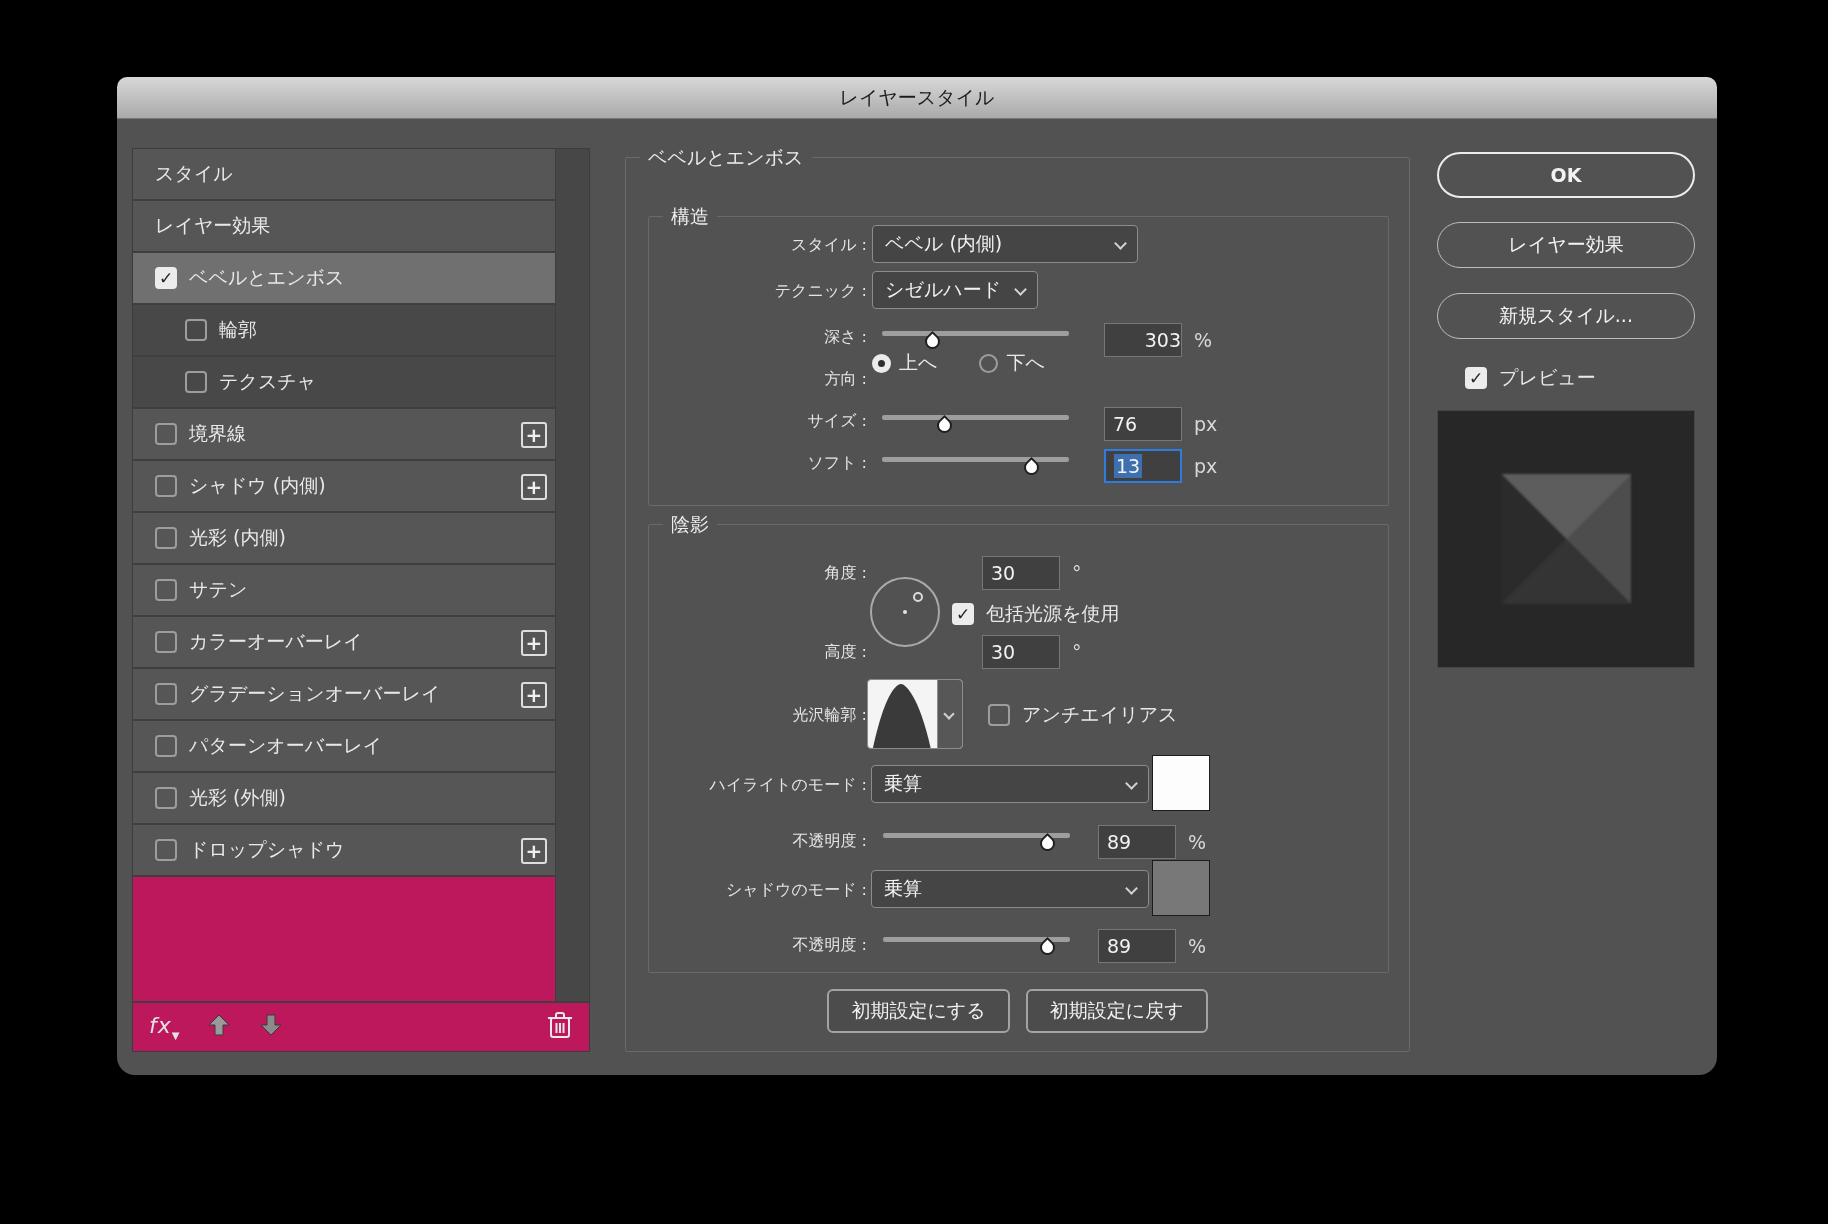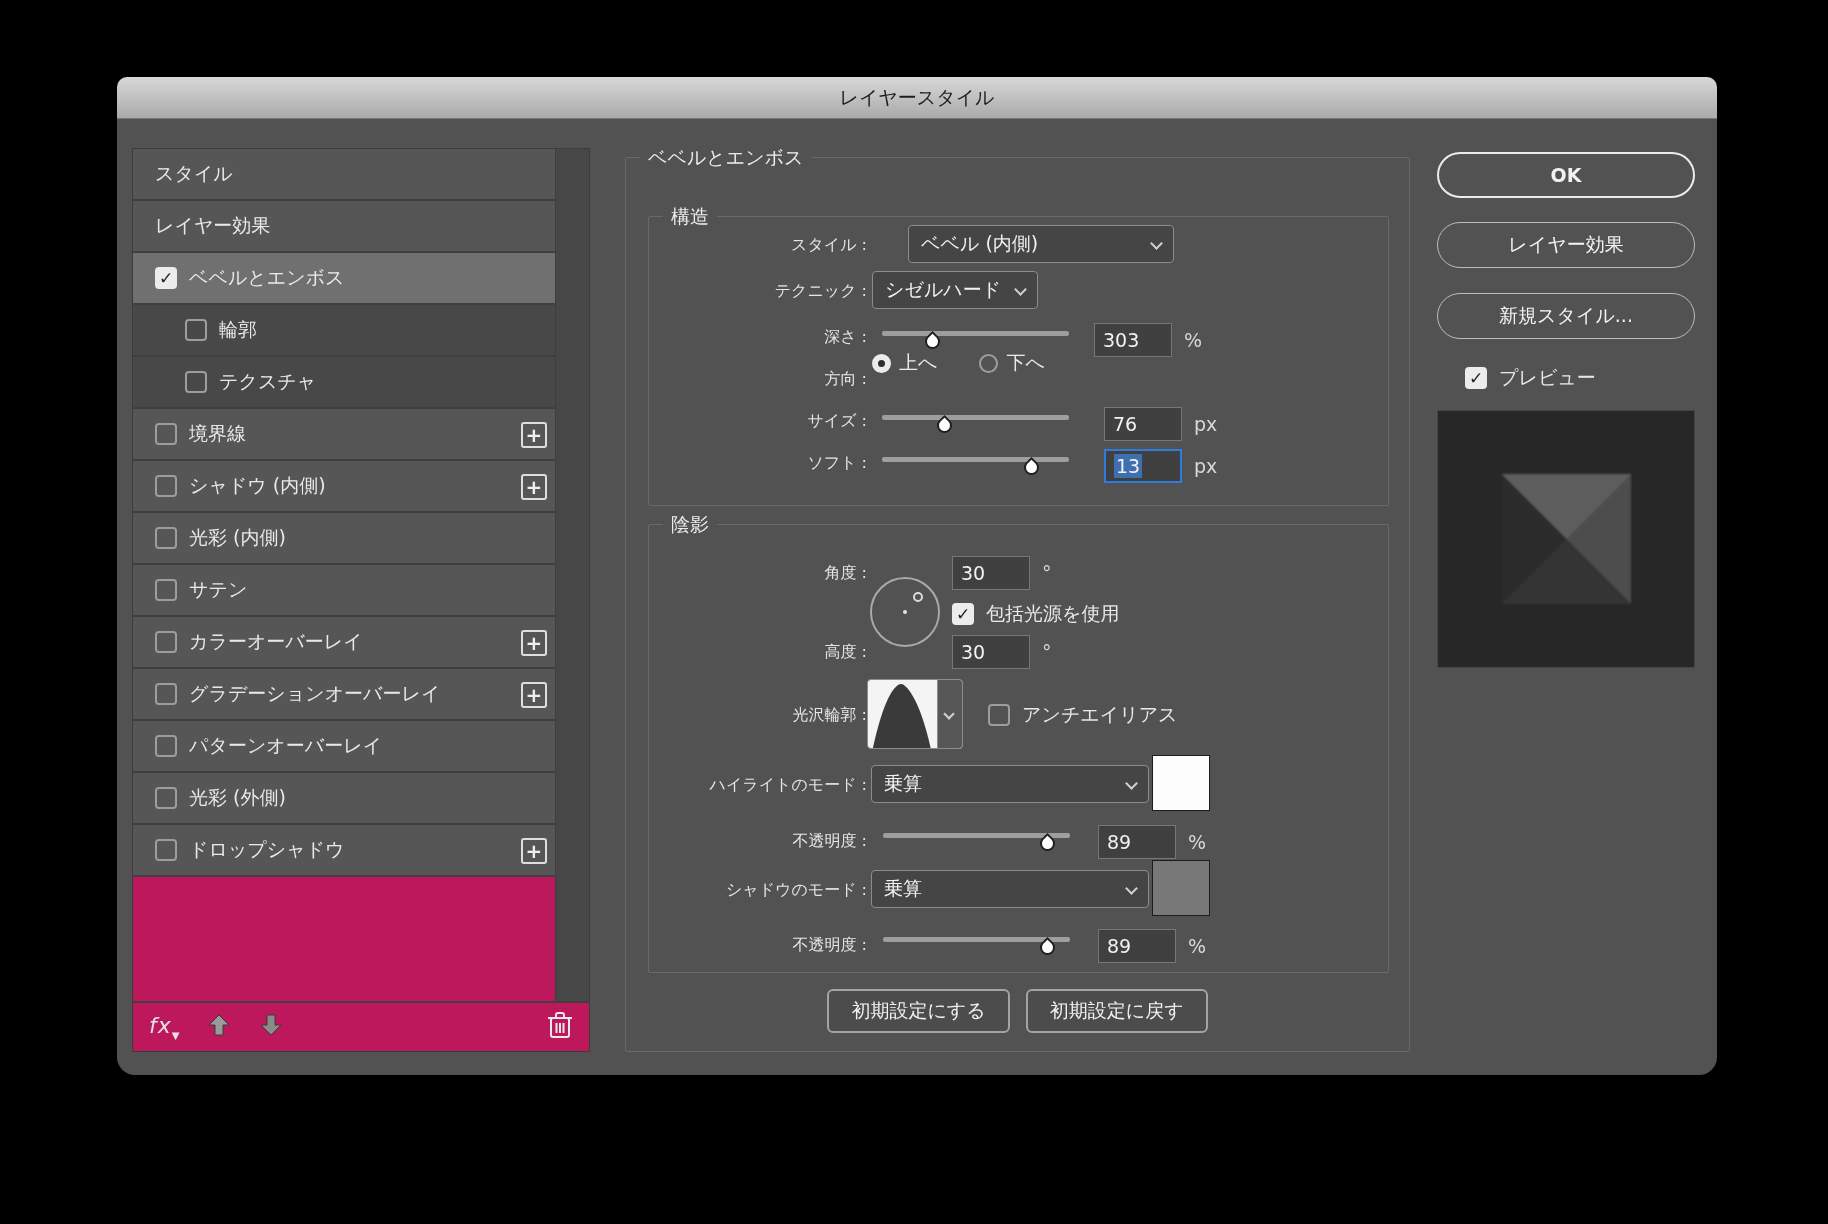--- a/index.html
+++ b/index.html
@@ -60,21 +60,21 @@
   .flabel{position:absolute;width:210px;text-align:right;color:#e5e5e5;font-size:16px;
           white-space:nowrap;}
   .select{background:#454545;border:1px solid #8c8c8c;border-radius:4px;height:38px;
           display:flex;align-items:center;color:#f2f2f2;font-size:19px;
           padding:0 12px;position:relative;}
   .select .chev{position:absolute;right:12px;top:13px;width:9px;height:9px;
                 border-right:2px solid #d2d2d2;border-bottom:2px solid #d2d2d2;
                 transform:rotate(45deg);}
   .numbox{width:78px;height:34px;background:#404040;border:1px solid #777;
           color:#f2f2f2;font-size:19px;display:flex;align-items:center;
-          padding-left:8px;}
+          padding-left:8px;margin-left:30px;}
   .numbox.focus{border:2px solid #2f7ce0;}
   .numbox.focus .seltxt{background:#3e6fae;padding:1px 2px;}
   .unit{color:#d9d9d9;font-size:19px;margin-left:12px;}
   .slider{position:relative;width:187px;height:26px;}
   .slider .track{position:absolute;left:0;right:0;top:4px;height:5px;
                  background:#9e9e9e;border-radius:2px;}
   .slider .thumb{position:absolute;top:7px;width:15px;height:15px;background:#fff;
                  border:2px solid #1f1f1f;border-radius:0 50% 50% 50%;
                  transform:rotate(45deg);}
   .dial{position:absolute;width:70px;height:70px;border:2px solid #a9a9a9;
@@ -216,42 +216,42 @@
       </div>
     </div>
 
     <div class="fieldset main">
       <span class="legend">ベベルとエンボス</span>
 
       <div class="fieldset grp-structure">
         <span class="legend">構造</span>
 
         <div class="flabel" style="left:8px;top:18px;">スタイル :</div>
-        <div class="frow" style="left:223px;top:8px;margin-left:36px;">
+        <div class="frow" style="left:223px;top:8px;">
           <div class="select" style="width:266px;">
             <span>ベベル (内側)</span>
             <span class="chev"></span>
           </div>
         </div>
 
         <div class="flabel" style="left:8px;top:64px;">テクニック :</div>
         <div class="frow" style="left:223px;top:54px;">
           <div class="select" style="width:166px;">
             <span>シゼルハード</span>
             <span class="chev"></span>
           </div>
         </div>
 
         <div class="flabel" style="left:8px;top:110px;">深さ :</div>
         <div class="frow" style="left:233px;top:106px;">
           <div class="slider">
             <div class="track"></div>
             <div class="thumb" style="left: calc(28% - 9px);"></div>
           </div>
-          <div class="numbox" style="margin-left:25px;">
+          <div class="numbox" style="margin-left:35px;justify-content:flex-end;">
             <span>303</span>
           </div>
           <span class="unit">%</span>
         </div>
 
         <div class="flabel" style="left:8px;top:152px;">方向 :</div>
         <div class="frow" style="left:223px;top:131px;height:30px;">
           <span class="radio on"></span>
           <span class="cklabel" style="margin-left:8px;">上へ</span>
           <span class="radio off" style="margin-left:42px;"></span>

